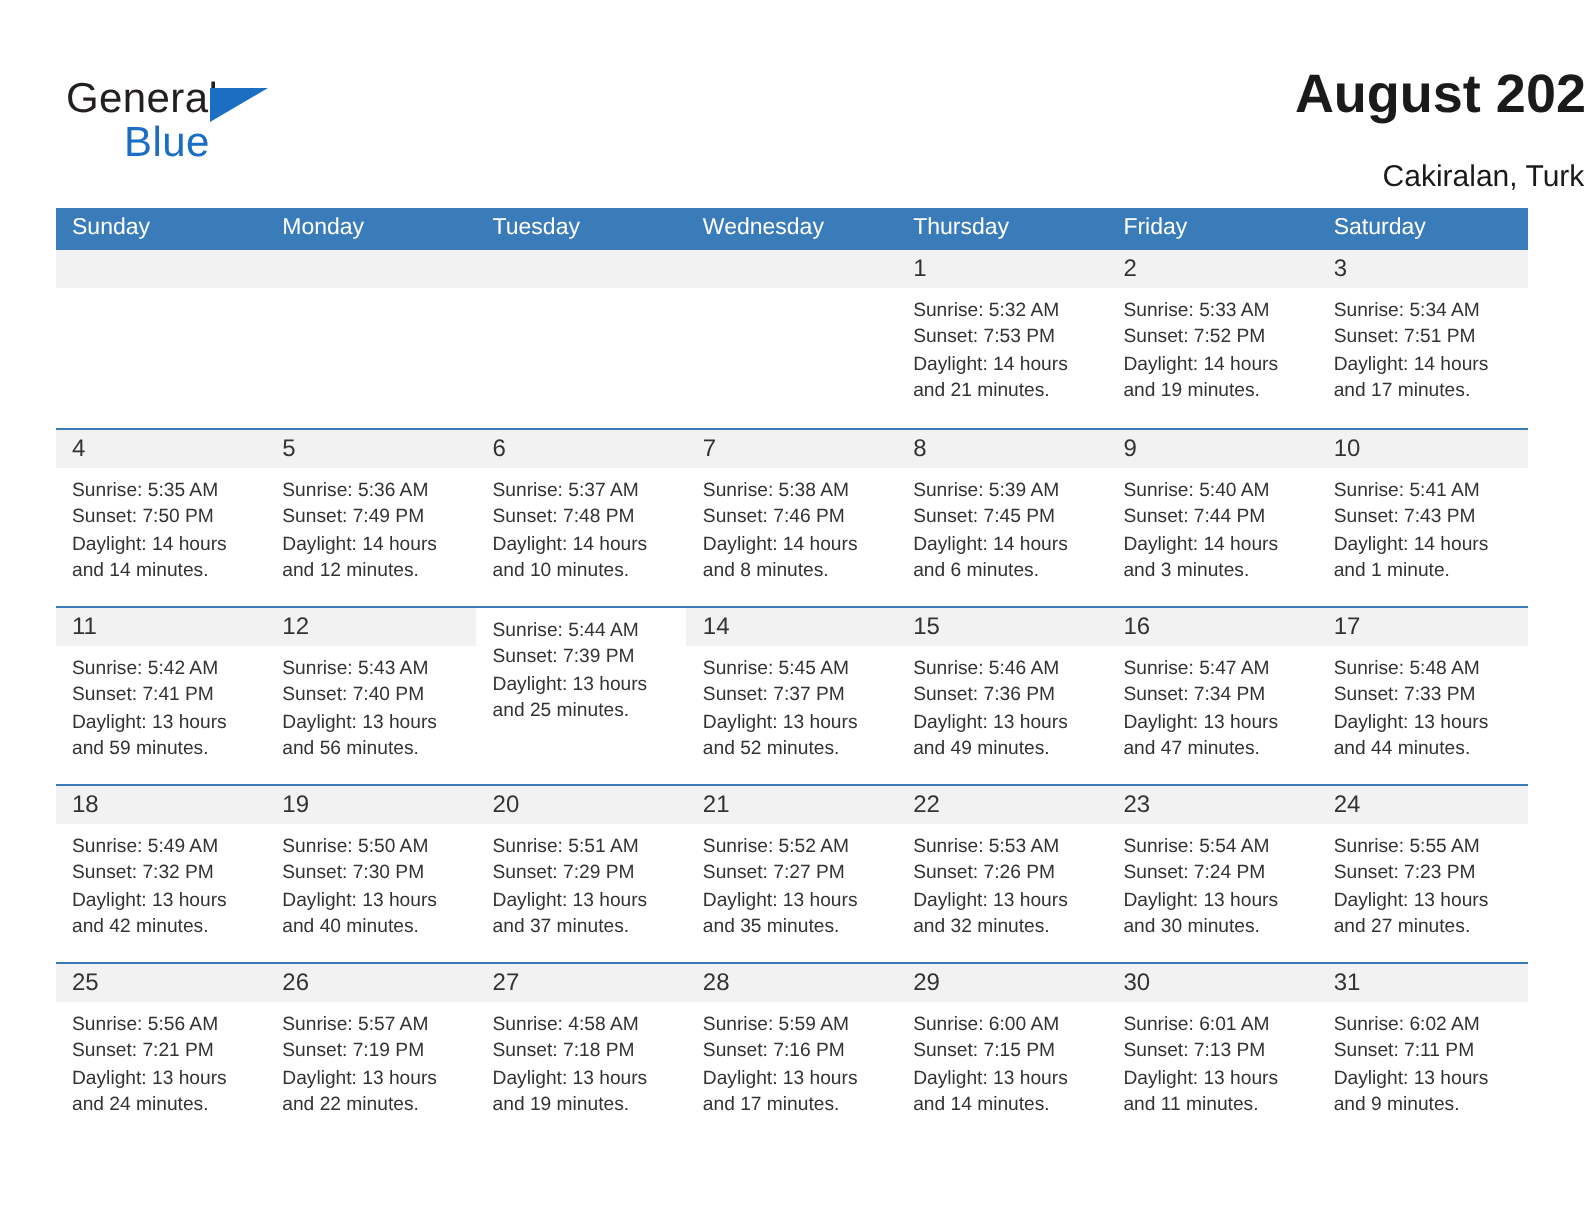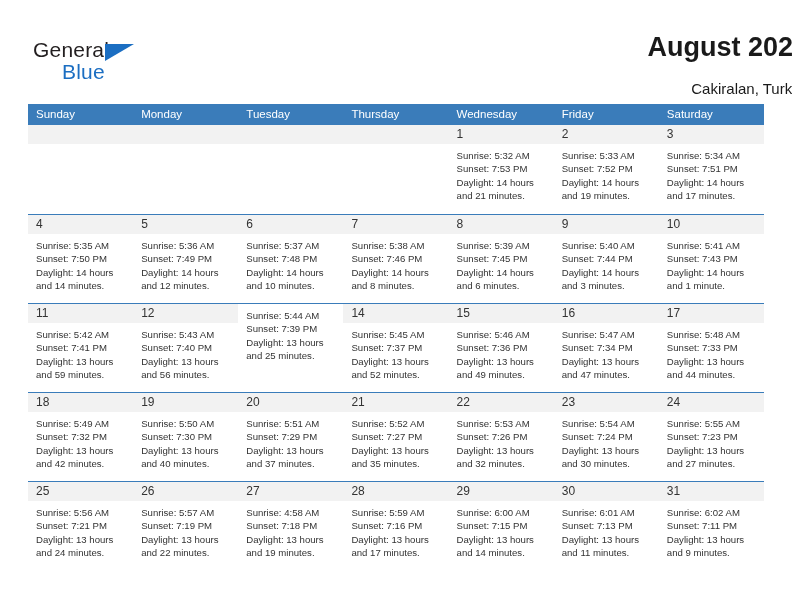--- a/index.html
+++ b/index.html
@@ -170,22 +170,22 @@
     </div>
 
   </div>
 
   <div class="calendar">
 
     <div class="dow-row">
       <div class="dow-cell">Sunday</div>
       <div class="dow-cell">Monday</div>
       <div class="dow-cell">Tuesday</div>
+      <div class="dow-cell">Wednesday</div>
       <div class="dow-cell">Thursday</div>
-      <div class="dow-cell">Wednesday</div>
       <div class="dow-cell">Friday</div>
       <div class="dow-cell">Saturday</div>
     </div>
 
     <div id="weeks-container">
         <div class="week-row first">
           <div class="day-cell empty">
             <div class="day-number-band">
               <span class="day-number"></span>
             </div>

